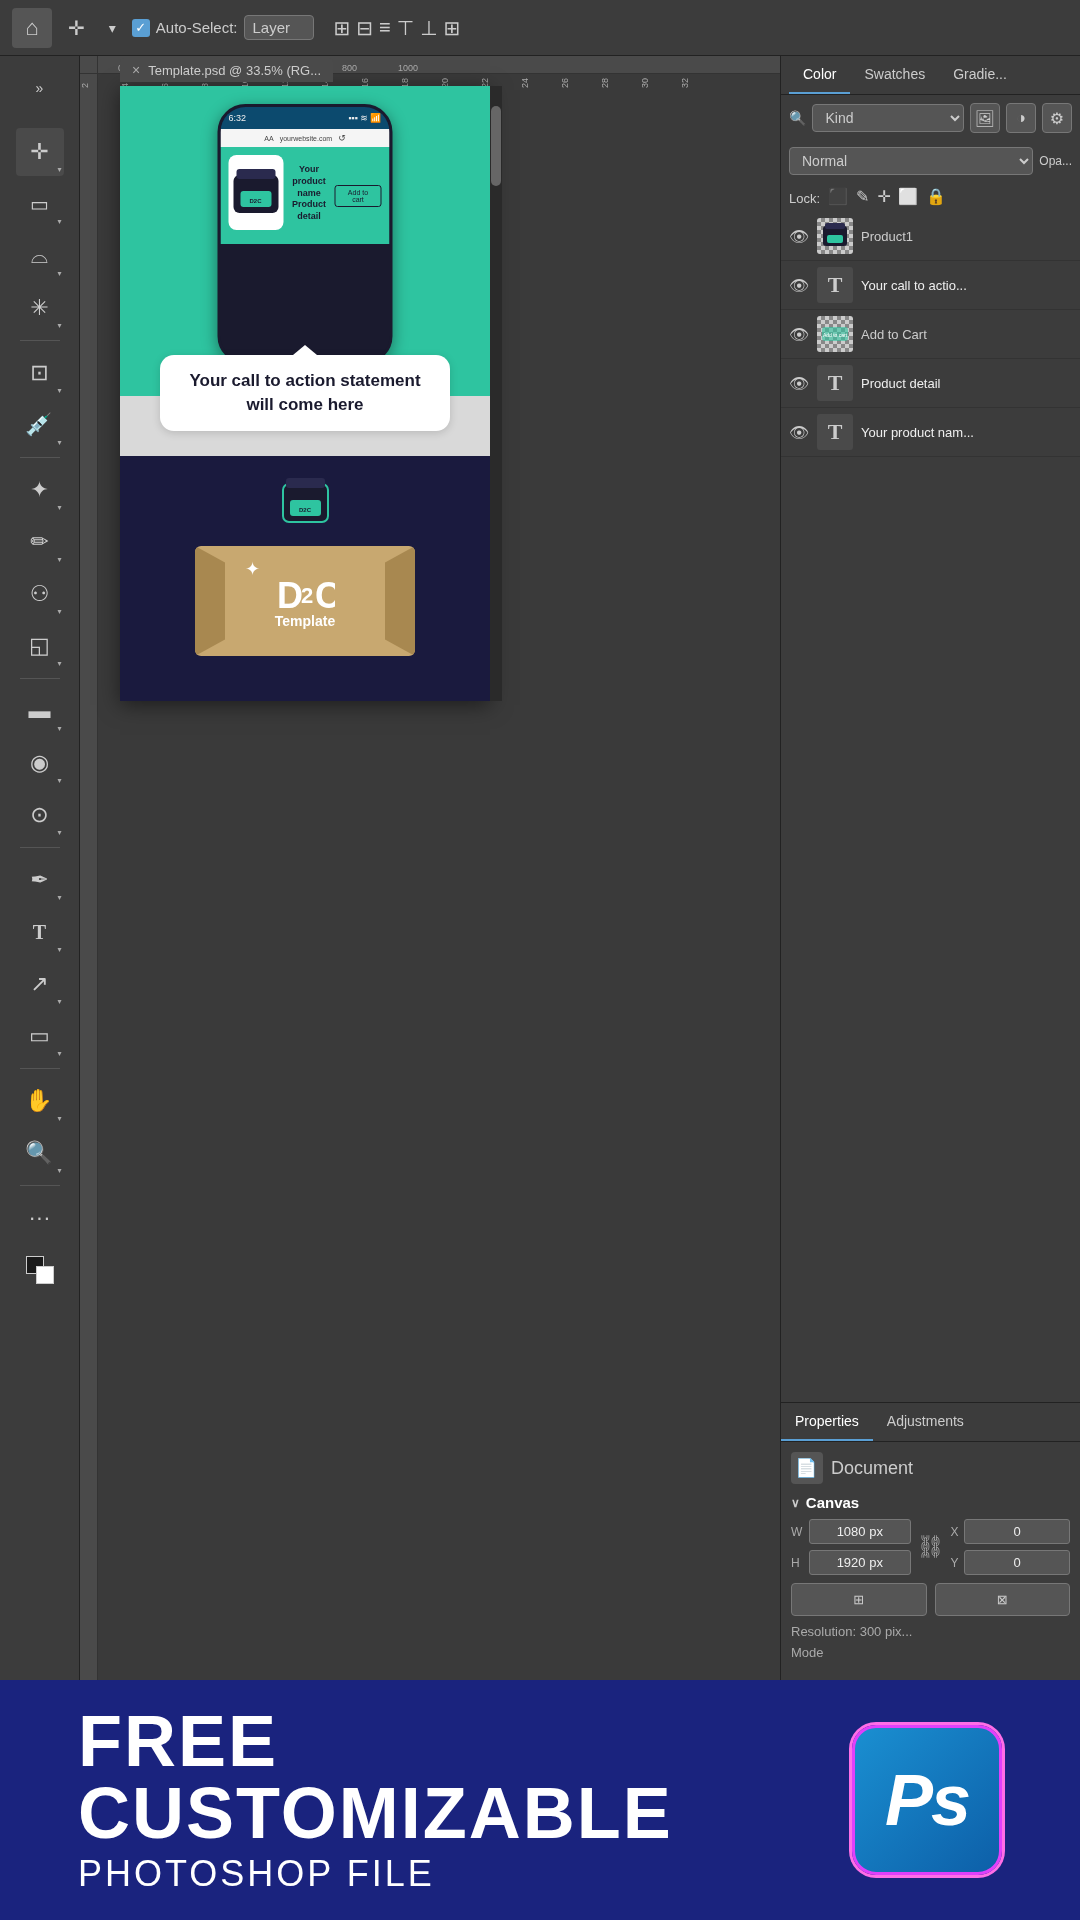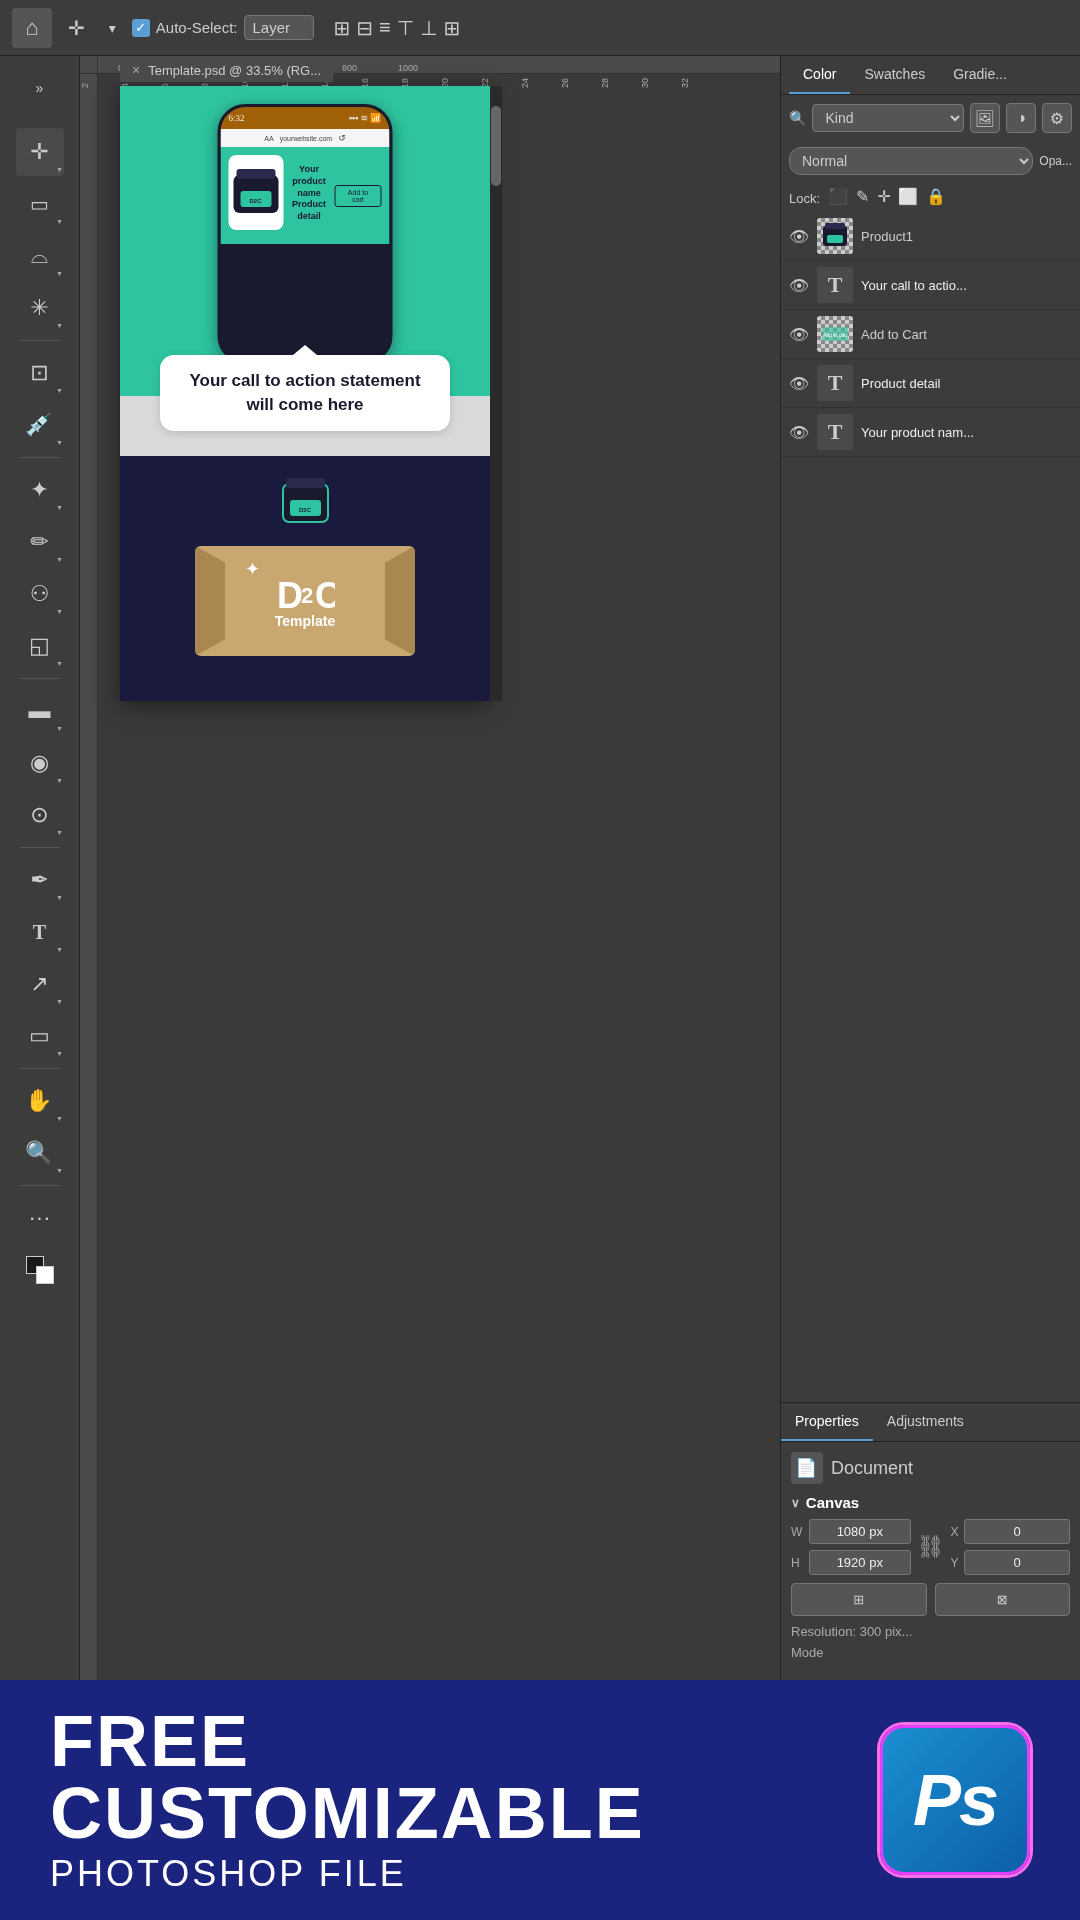--- a/index.html
+++ b/index.html
@@ -186,24 +186,24 @@
       border: 3px solid #1a1a2e;
       position: absolute;
       top: 18px;
       left: 50%;
       transform: translateX(-50%);
       overflow: hidden;
       box-shadow: 0 4px 15px rgba(0,0,0,0.4);
     }
     .phone-status-bar {
       width: 100%; height: 22px;
-      background: #a16207;
+      background: #0c4a6e;
       display: flex; align-items: center; justify-content: space-between;
       padding: 0 8px;
-      font-size: 9px; color: #eee; font-family: Liberation Serif, serif;
+      font-size: 9px; color: #eee;
     }
     .phone-browser-bar {
       width: 100%; height: 18px;
       background: #f5f5f5;
       display: flex; align-items: center; justify-content: center;
       font-size: 8px; color: #444;
       padding: 0 4px;
     }
     .phone-content {
       width: 100%;
@@ -387,21 +387,21 @@
     .blend-row {
       padding: 6px 8px;
       display: flex; align-items: center; gap: 6px;
     }
     .blend-dropdown {
       background: #555;
       border: 1px solid #777;
       color: #ccc;
       font-size: 14px;
       padding: 4px 8px;
-      border-radius: 12px;
+      border-radius: 4px;
       flex: 1;
     }
     .opacity-label { color: #ccc; font-size: 12px; }
 
     
     .lock-row {
       padding: 6px 8px;
       display: flex; align-items: flex-end; gap: 8px;
       color: #ccc; font-size: 13px;
     }
@@ -518,21 +518,21 @@
     }
 
     
     .bottom-banner {
       width: 100%;
       height: 240px;
       background: #1a237e;
       display: flex;
       align-items: center;
       justify-content: space-between;
-      padding: 30px 50px;
+      padding: 30px 78px;
       position: absolute;
       bottom: 0; left: 0;
     }
     .banner-text { }
     .banner-free {
       font-size: 72px;
       font-weight: 900;
       color: white;
       line-height: 1;
       letter-spacing: 2px;

